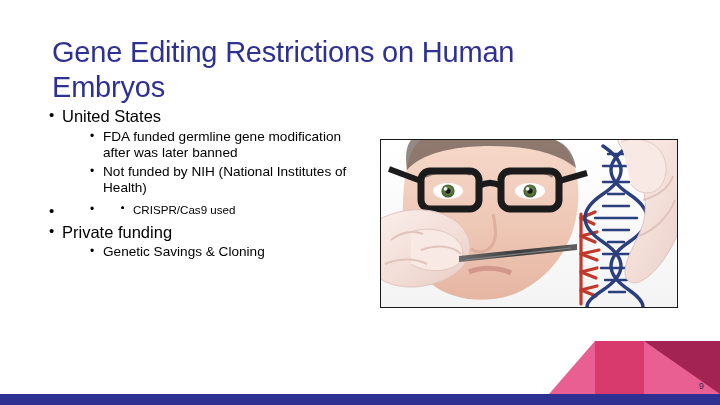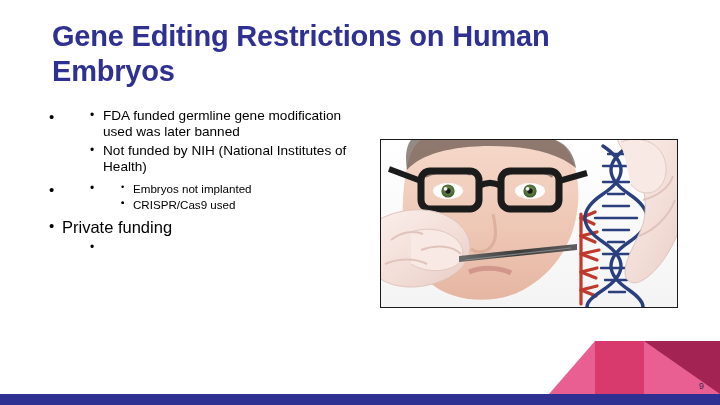--- a/index.html
+++ b/index.html
@@ -15,26 +15,26 @@
     width: 720px;
     height: 405px;
     background: #ffffff;
     overflow: hidden;
   }
 
   
   .title {
     position: absolute;
     left: 52px;
-    top: 19px;
+    top: 35px;
     width: 560px;
     font-size: 29px;
     line-height: 1.22;
     color: #2e3192;
-    font-weight: 700;
+    font-weight: 400;
     letter-spacing: -0.2px;
   }
 
   
   .body-col {
     position: absolute;
     left: 46px;
     top: 106px;
     width: 320px;
   }
@@ -138,58 +138,59 @@
 
 <div class="slide">
 
   <div class="title">Gene Editing Restrictions on Human Embryos</div>
 
   <div class="body-col">
 
     <div class="blk group">
       <div class="lvl1">
         <span class="bullet">•</span>
+        <span>United States</span>
       </div>
       <div class="lvl2">
         <span class="bullet">•</span>
-        <span>FDA funded germline gene modification used was later banned</span>
+        <span>FDA funded germline gene modification after was later banned</span>
       </div>
       <div class="lvl2">
         <span class="bullet">•</span>
         <span>Not funded by NIH (National Institutes of Health)</span>
       </div>
     </div>
 
     <div class="blk group">
       <div class="lvl1">
         <span class="bullet">•</span>
       </div>
       <div class="lvl2">
         <span class="bullet">•</span>
       </div>
       <div class="lvl3">
         <span class="bullet">•</span>
-        <span>Embryos not implanted</span>
       </div>
       <div class="lvl3">
         <span class="bullet">•</span>
       </div>
       <div class="lvl3">
         <span class="bullet">•</span>
         <span>CRISPR/Cas9 used</span>
       </div>
     </div>
 
     <div class="blk group-last">
       <div class="lvl1">
         <span class="bullet">•</span>
         <span>Private funding</span>
       </div>
       <div class="lvl2">
         <span class="bullet">•</span>
+        <span>Genetic Savings &amp; Cloning</span>
       </div>
     </div>
 
   </div>
 
   <div class="photo">
     <svg width="296" height="167" viewBox="0 0 296 167">
       <defs>
         <linearGradient id="skinG" x1="0" y1="0" x2="0" y2="1">
           <stop offset="0%" stop-color="#f6dacc"></stop>

